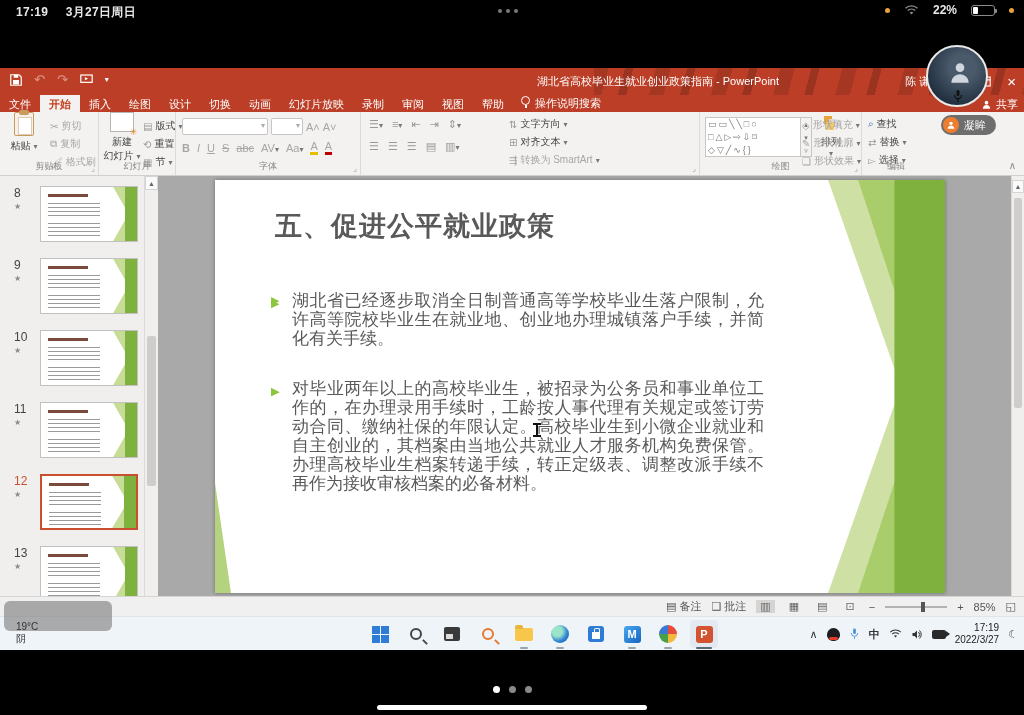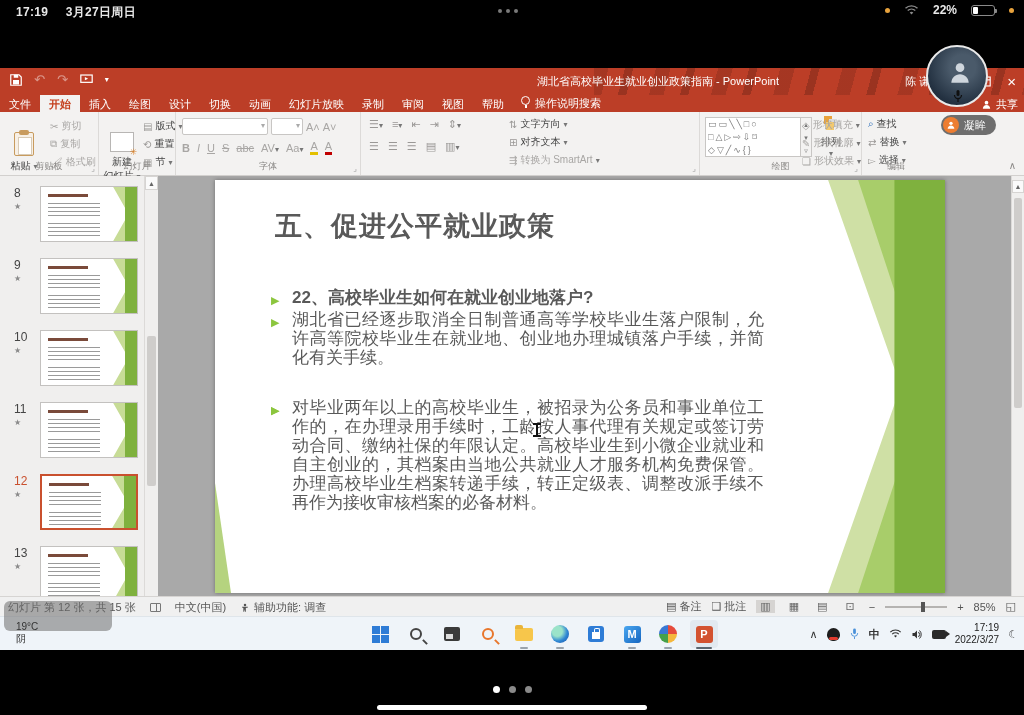--- a/index.html
+++ b/index.html
@@ -41,21 +41,21 @@
   .tab-search { display:flex; gap:5px; margin-left:8px; padding-top:1px; }
   .bulb { width:9px; height:9px; border:1px solid #fff; border-radius:50%; position:relative; }
   .bulb::after { content:""; position:absolute; left:3px; top:8px; width:2px; height:3px; background:#fff; }
   .tab-share { position:absolute; right:6px; top:2px; display:flex; gap:4px; align-items:center; }
 
   
   .ribbon { position:absolute; top:44px; left:0; right:0; height:64px; background:#f3f2f1; border-bottom:1px solid #d2d0ce; font-size:10px; color:#444; }
   .rgroup { position:absolute; top:0; bottom:0; border-right:1px solid #dcdad8; }
   .glabel { position:absolute; bottom:2px; left:0; right:0; text-align:center; color:#8a8886; font-size:9px; }
   .launcher { position:absolute; bottom:2px; right:3px; color:#9a9a9a; font-size:8px; }
-  .bigbtn { position:absolute; top:20px; width:44px; text-align:center; }
+  .bigbtn { position:absolute; top:0; width:44px; text-align:center; }
   .bigbtn .bicon { margin:0 auto 3px; }
   .smallrow { display:flex; align-items:center; gap:3px; margin-bottom:4px; white-space:nowrap; }
   .gray { color:#a8a6a4; }
   .dim { color:#9a9896; }
   .caret { font-size:8px; color:#777; }
   .clipb { width:20px; height:24px; background:#f7f0e6; border:1px solid #c89b5e; border-radius:2px; position:relative; }
   .clipb::before { content:""; position:absolute; left:4px; top:-3px; width:10px; height:5px; background:#c89b5e; border-radius:2px; }
   .clipb::after { content:""; position:absolute; left:3px; top:4px; width:12px; height:16px; background:#fff; border:1px solid #d9cbb5; }
   .newslide-ic { width:24px; height:20px; background:#fff; border:1px solid #b8b6b4; position:relative; }
   .newslide-ic::after { content:"✳"; position:absolute; right:-4px; bottom:-6px; color:#d9822b; font-size:9px; }
@@ -506,47 +506,35 @@
       <div class="slide">
         <div class="art">
           <div class="a1"></div>
             <div class="aw"></div>
             <div class="a2"></div>
             <div class="a3"></div>
         </div>
         <div class="corner-g"></div>
         <div class="slide-title">五、促进公平就业政策</div>
         <div class="content">
-          <div class="q"><span class="bullet">▶</span><span>22、高校毕业生如何在就业创业地落户?</span></div>
+          <div class="q"><span class="bullet">▶</span></div>
           <div class="a"><span class="bullet">▶</span><span>湖北省已经逐步取消全日制普通高等学校毕业生落户限制，允许高等院校毕业生在就业地、创业地办理城镇落户手续，并简化有关手续。</span></div>
           <div class="q"><span class="bullet">▶</span></div>
           <div class="a"><span class="bullet">▶</span><span>对毕业两年以上的高校毕业生，被招录为公务员和事业单位工作的，在办理录用手续时，工龄按人事代理有关规定或签订劳动合同、缴纳社保的年限认定。高校毕业生到小微企业就业和自主创业的，其档案由当地公共就业人才服务机构免费保管。办理高校毕业生档案转递手续，转正定级表、调整改派手续不再作为接收审核档案的必备材料。</span></div>
         </div>
         <div class="ibeam"></div>
       </div>
 
       <div class="right-sb">
         <div class="up">▲</div>
         <div class="tthumb"></div>
       </div>
     </div>
 
     <div class="statusbar">
-      <div class="sb-left">
-        <span>幻灯片 第 12 张，共 15 张</span>
-        <span class="book-ic"></span>
-        <span>中文(中国)</span>
-        <span style="display:flex;gap:4px;align-items:center;">
-          <svg width="10" height="10" viewBox="0 0 24 24">
-              <circle cx="12" cy="5" r="3" fill="#555"></circle>
-              <path d="M5 9h14v2l-5 1v9h-2l-1-6-1 6H8v-9l-3-1z" fill="#555"></path>
-            </svg>
-          <span>辅助功能: 调查</span>
-        </span>
-      </div>
       <div class="sb-right">
         <span style="display:flex;gap:3px;align-items:center;">
             <span>▤</span>
             <span>备注</span>
           </span>
         <span style="display:flex;gap:3px;align-items:center;">
             <span>❑</span>
             <span>批注</span>
           </span>
         <span class="viewbtn on">▥</span>

